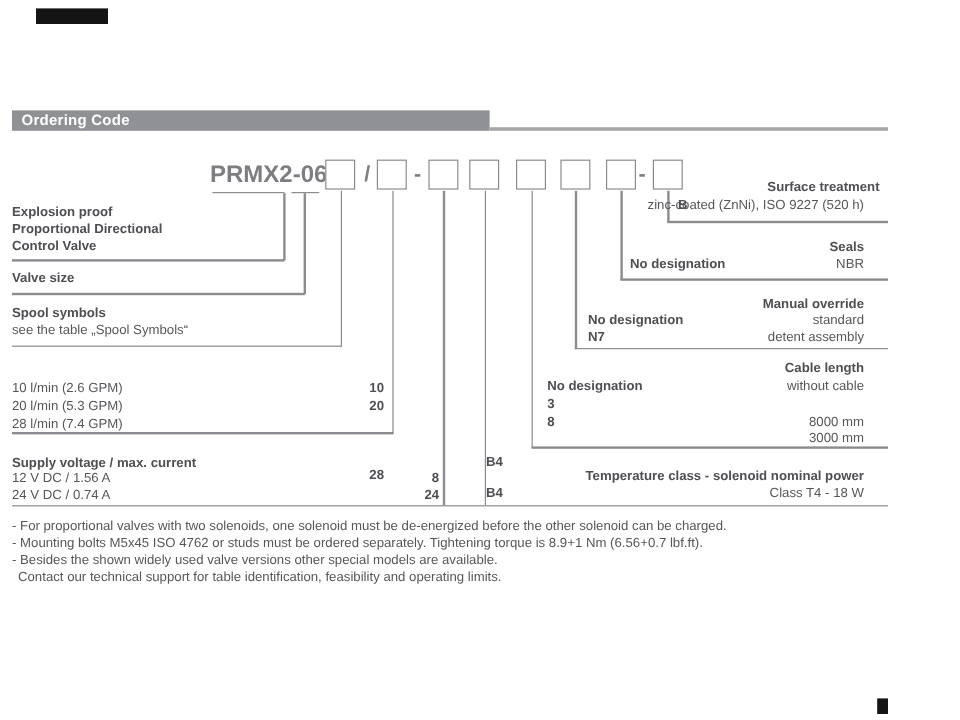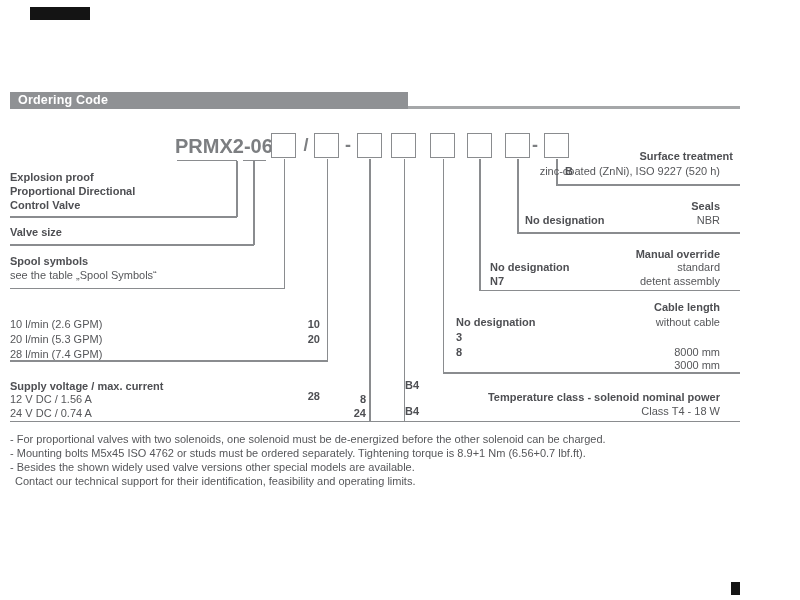--- a/index.html
+++ b/index.html
@@ -116,15 +116,15 @@
   <div class="h" style="left:442.5px;top:372px;width:341.5px;"></div>
 
   <div class="abs t b" style="left:405px;top:378px;">B4</div>
   <div class="abs t b" style="right:20px;top:390px;">Temperature class - solenoid nominal power</div>
   <div class="abs t b" style="left:405px;top:404px;">B4</div>
   <div class="abs t" style="right:20px;top:404px;">Class T4 - 18 W</div>
 
   <div class="abs t" style="left:10px;top:432px;">- For proportional valves with two solenoids, one solenoid must be de-energized before the other solenoid can be charged.</div>
   <div class="abs t" style="left:10px;top:446px;">- Mounting bolts M5x45 ISO 4762 or studs must be ordered separately. Tightening torque is 8.9+1 Nm (6.56+0.7 lbf.ft).</div>
   <div class="abs t" style="left:10px;top:460px;">- Besides the shown widely used valve versions other special models are available.</div>
-  <div class="abs t" style="left:15px;top:474px;">Contact our technical support for their identification, feasibility and operating limits.</div>
+  <div class="abs t" style="left:15px;top:474px;">Contact our technical support for table identification, feasibility and operating limits.</div>
 
 </div>
 
 </body></html>

